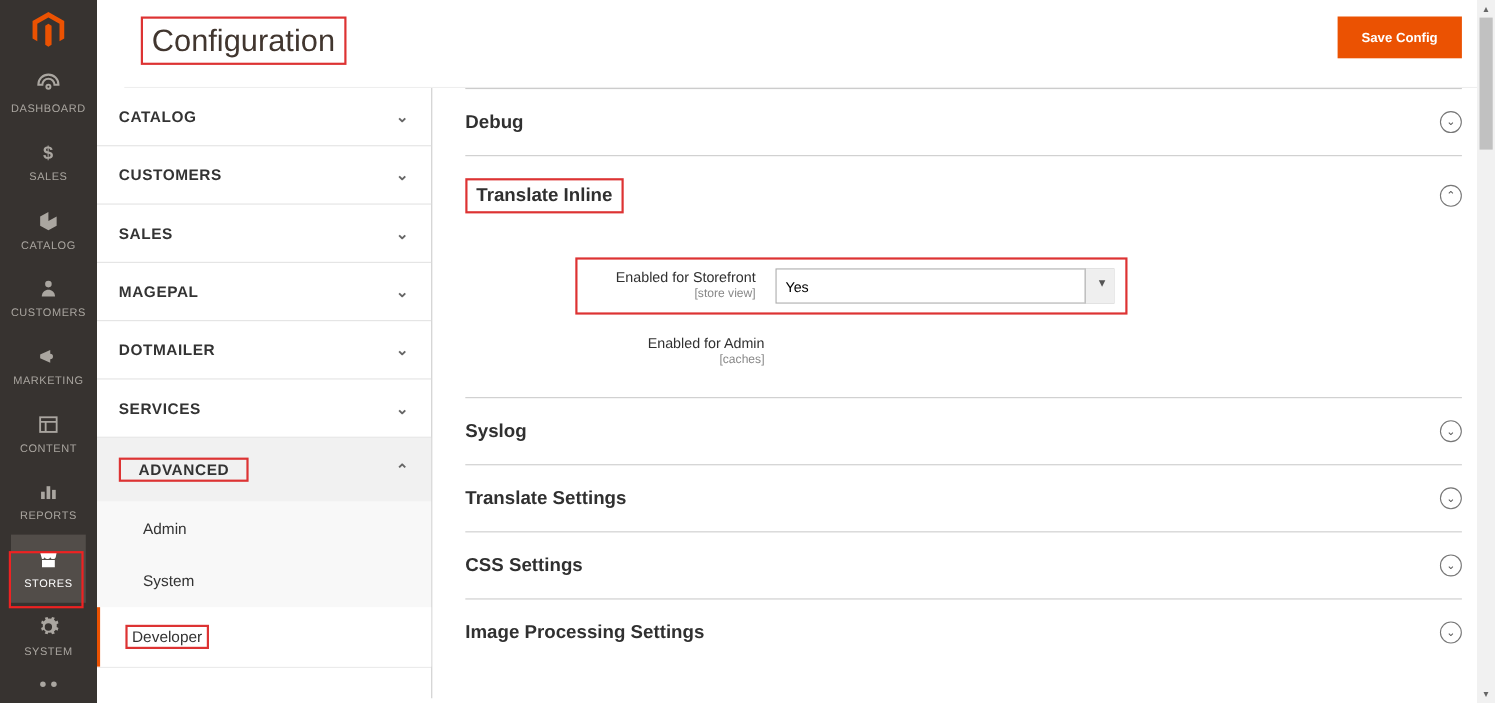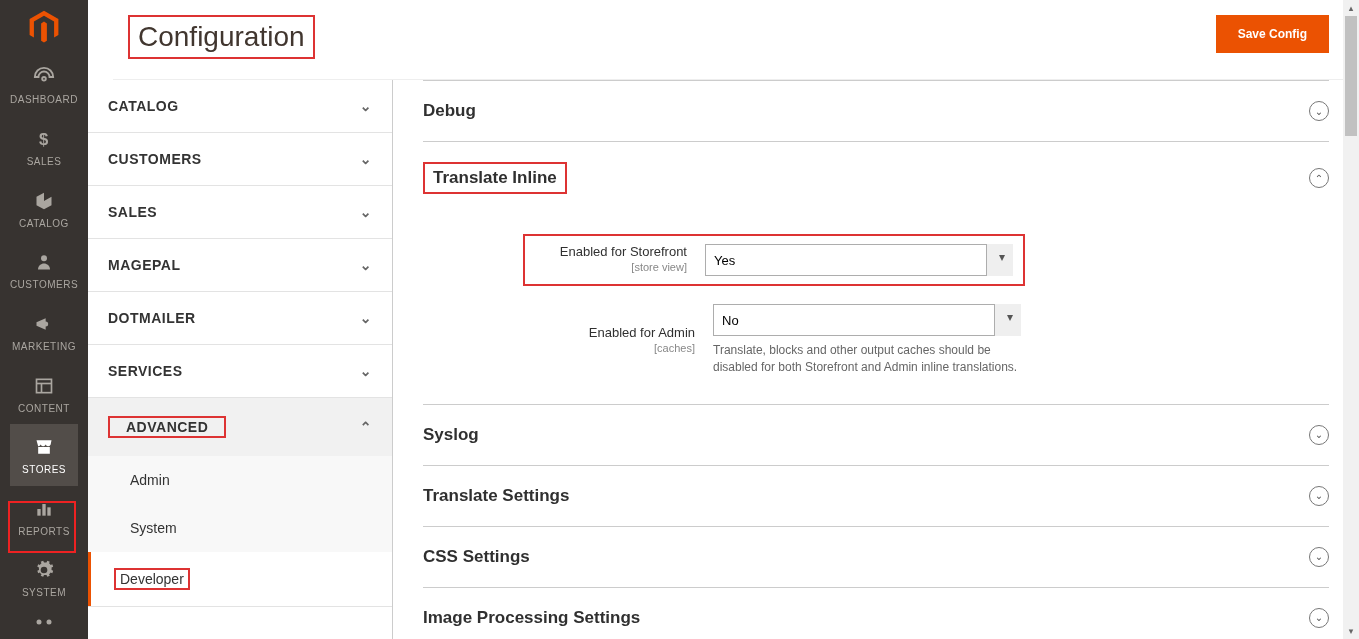--- a/index.html
+++ b/index.html
@@ -112,37 +112,37 @@
   <div class="nav-item">
     <span class="icon">
         <svg width="20" height="20" viewBox="0 0 24 24" fill="none" stroke="#aaa6a0" stroke-width="2">
           <rect x="3" y="4" width="18" height="16"></rect>
           <line x1="3" y1="9" x2="21" y2="9"></line>
           <line x1="9" y1="9" x2="9" y2="20"></line>
         </svg>
       </span>
     <span>CONTENT</span>
   </div>
-  <div class="nav-item active">
-    <span class="icon">
-        <svg width="22" height="20" viewBox="0 0 24 24" fill="#fff">
-          <path d="M3 4 h18 l-1 5 a3 3 0 0 1-3 2 a3 3 0 0 1-3-2 a3 3 0 0 1-3 2 a3 3 0 0 1-3-2 a3 3 0 0 1-3 2 Z M5 12 v8 h14 v-8"></path>
-        </svg>
-      </span>
-    <span>STORES</span>
-  </div>
   <div class="nav-item">
     <span class="icon">
         <svg width="20" height="20" viewBox="0 0 24 24" fill="#aaa6a0">
           <rect x="4" y="12" width="4" height="8"></rect>
           <rect x="10" y="6" width="4" height="14"></rect>
           <rect x="16" y="10" width="4" height="10"></rect>
         </svg>
       </span>
     <span>REPORTS</span>
+  </div>
+  <div class="nav-item active">
+    <span class="icon">
+        <svg width="22" height="20" viewBox="0 0 24 24" fill="#fff">
+          <path d="M3 4 h18 l-1 5 a3 3 0 0 1-3 2 a3 3 0 0 1-3-2 a3 3 0 0 1-3 2 a3 3 0 0 1-3-2 a3 3 0 0 1-3 2 Z M5 12 v8 h14 v-8"></path>
+        </svg>
+      </span>
+    <span>STORES</span>
   </div>
   <div class="nav-item">
     <span class="icon">
         <svg width="20" height="20" viewBox="0 0 24 24" fill="#aaa6a0">
           <path d="M12 8a4 4 0 1 0 0 8 4 4 0 0 0 0-8zm9 4l2 1-1 3-2-1a8 8 0 0 1-2 2l1 2-3 1-1-2a8 8 0 0 1-3 0l-1 2-3-1 1-2a8 8 0 0 1-2-2l-2 1-1-3 2-1a8 8 0 0 1 0-3l-2-1 1-3 2 1a8 8 0 0 1 2-2l-1-2 3-1 1 2a8 8 0 0 1 3 0l1-2 3 1-1 2a8 8 0 0 1 2 2l2-1 1 3-2 1a8 8 0 0 1 0 3z"></path>
         </svg>
       </span>
     <span>SYSTEM</span>
   </div>
   <div class="nav-item" style="height:30px;">
@@ -250,28 +250,20 @@
               </div>
             </div>
           </span>
         </div>
 
         <div class="field-row">
           <div class="field-label">
             <span>Enabled for Admin</span>
             <span class="scope">[caches]</span>
           </div>
-          <div class="field-control">
-            <div class="select-wrap">
-              <select>
-                <option>No</option>
-              </select>
-            </div>
-            <div class="field-note">Translate, blocks and other output caches should be disabled for both Storefront and Admin inline translations.</div>
-          </div>
         </div>
       </div>
 
       <div class="section">
         <span class="section-title">Syslog</span>
         <span class="circ">
             <span class="chv">⌄</span>
           </span>
       </div>
 

